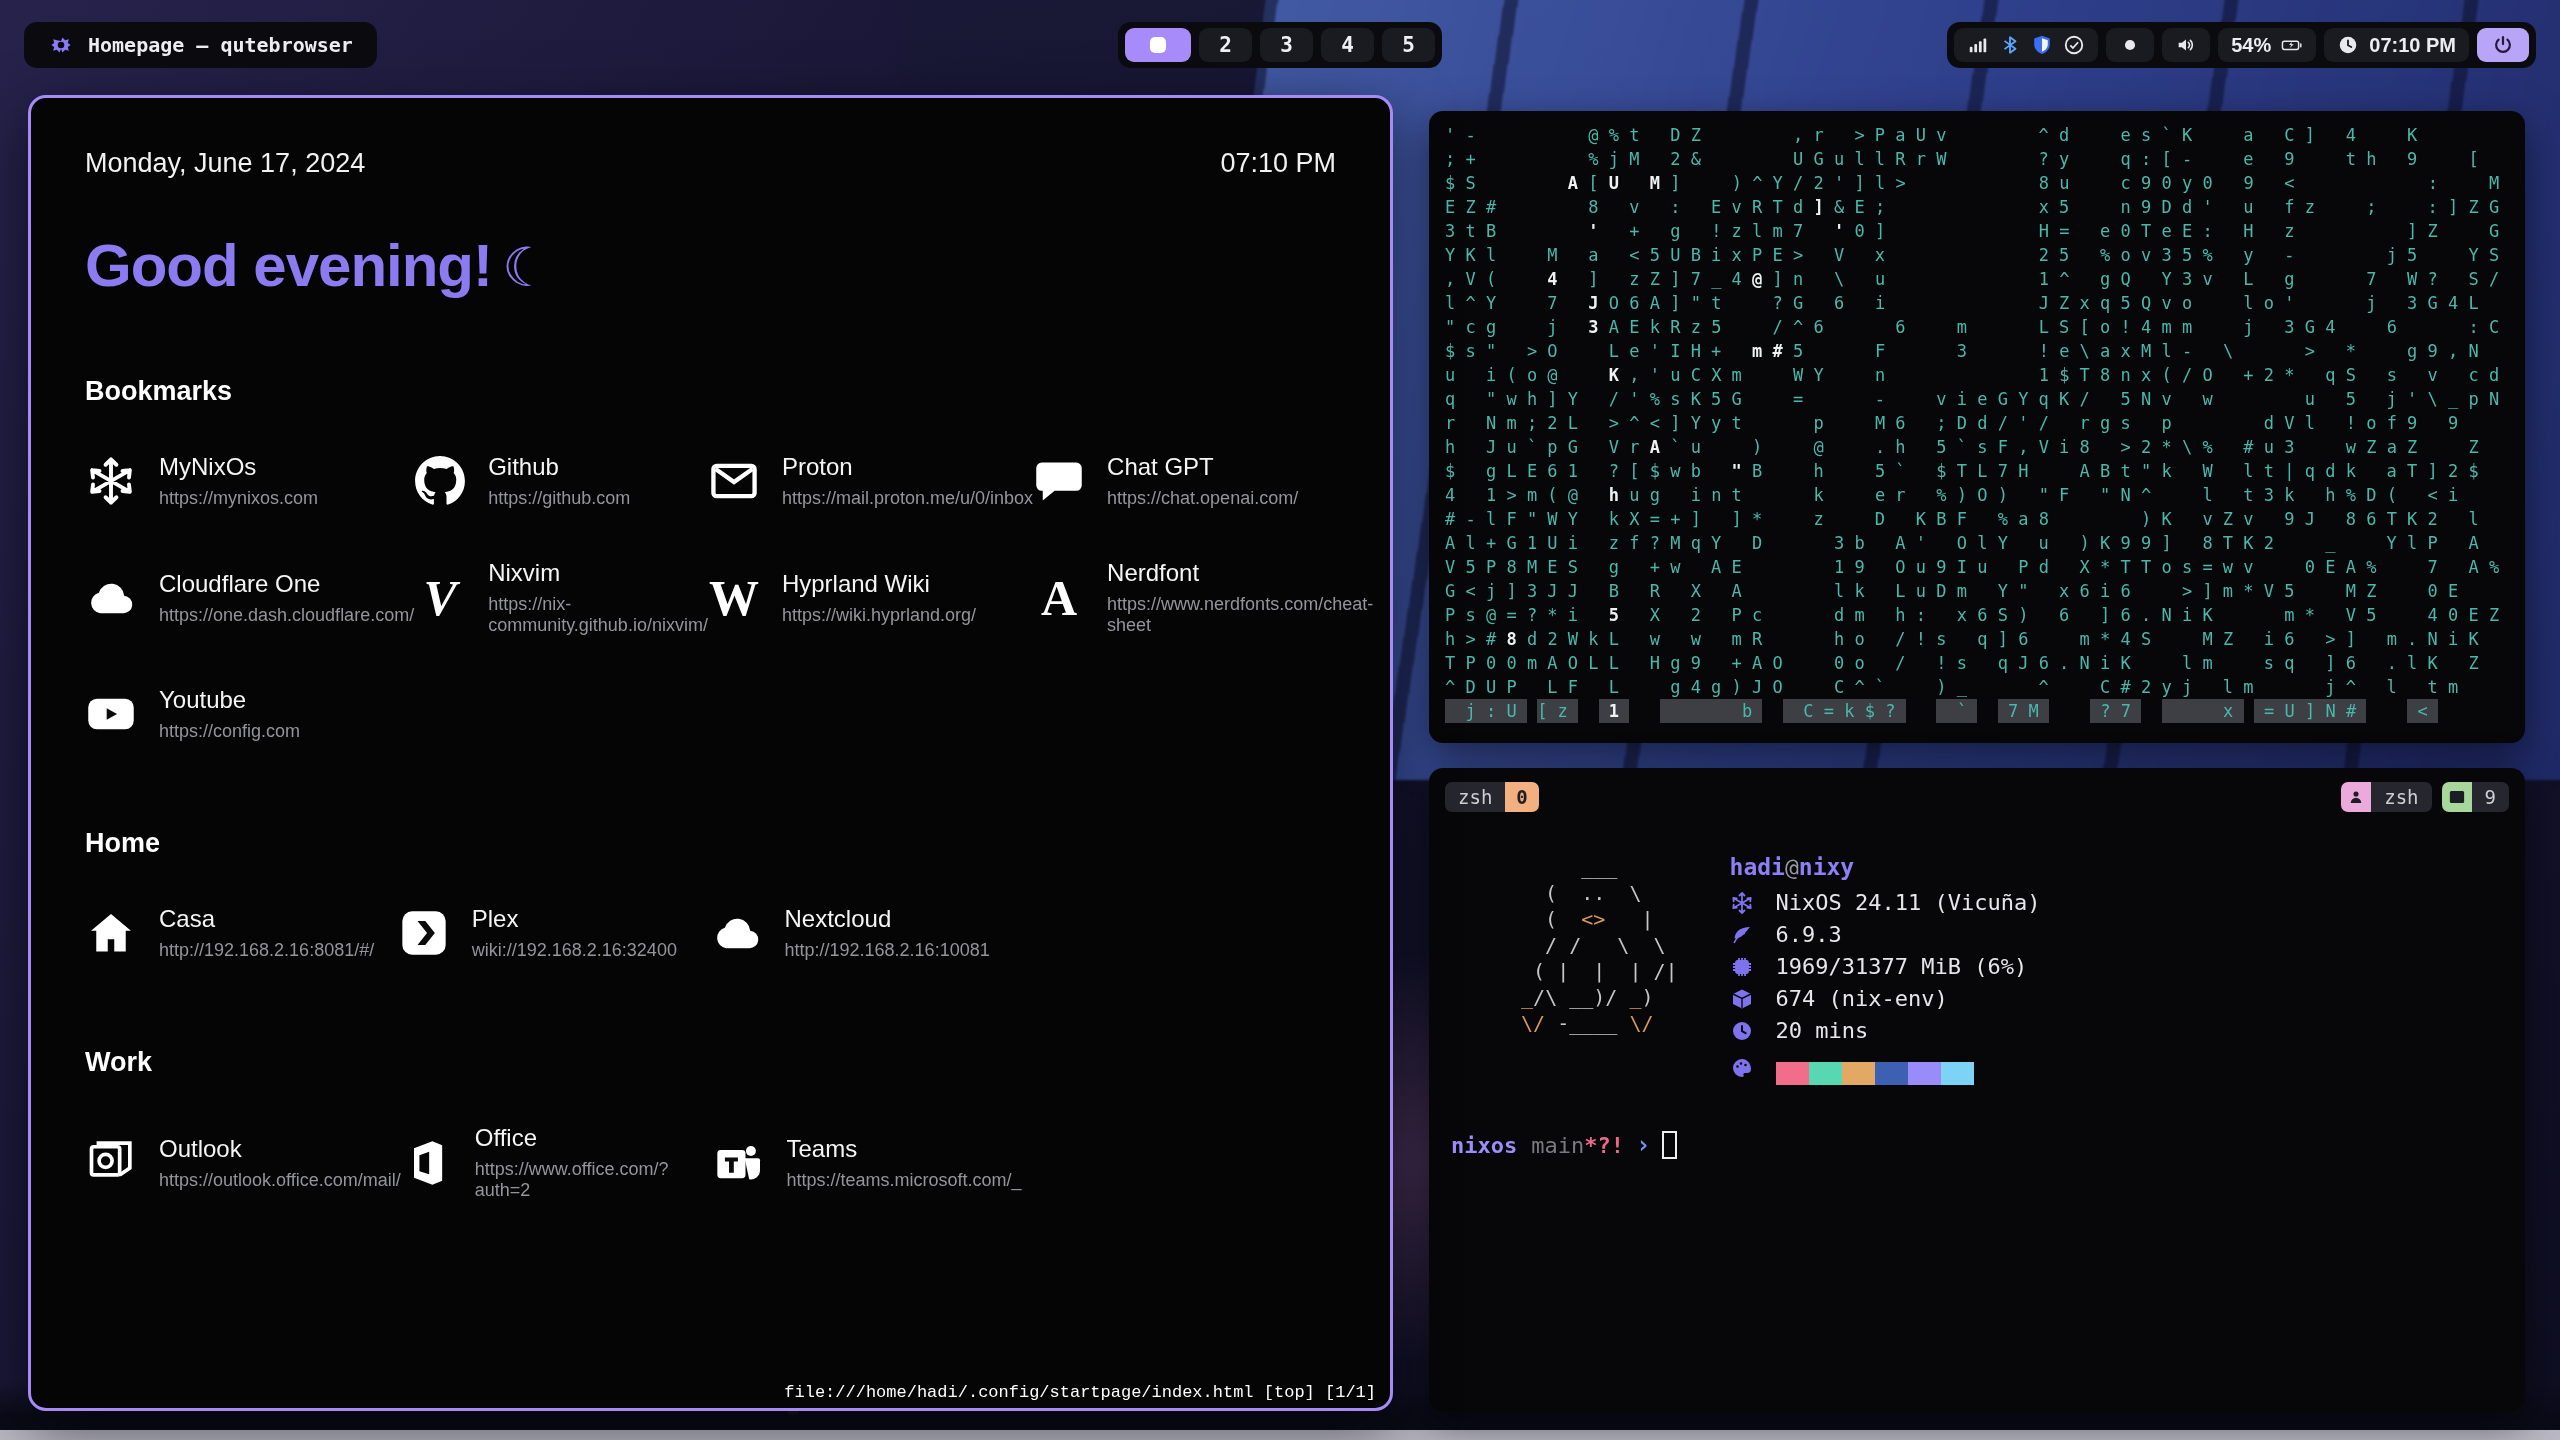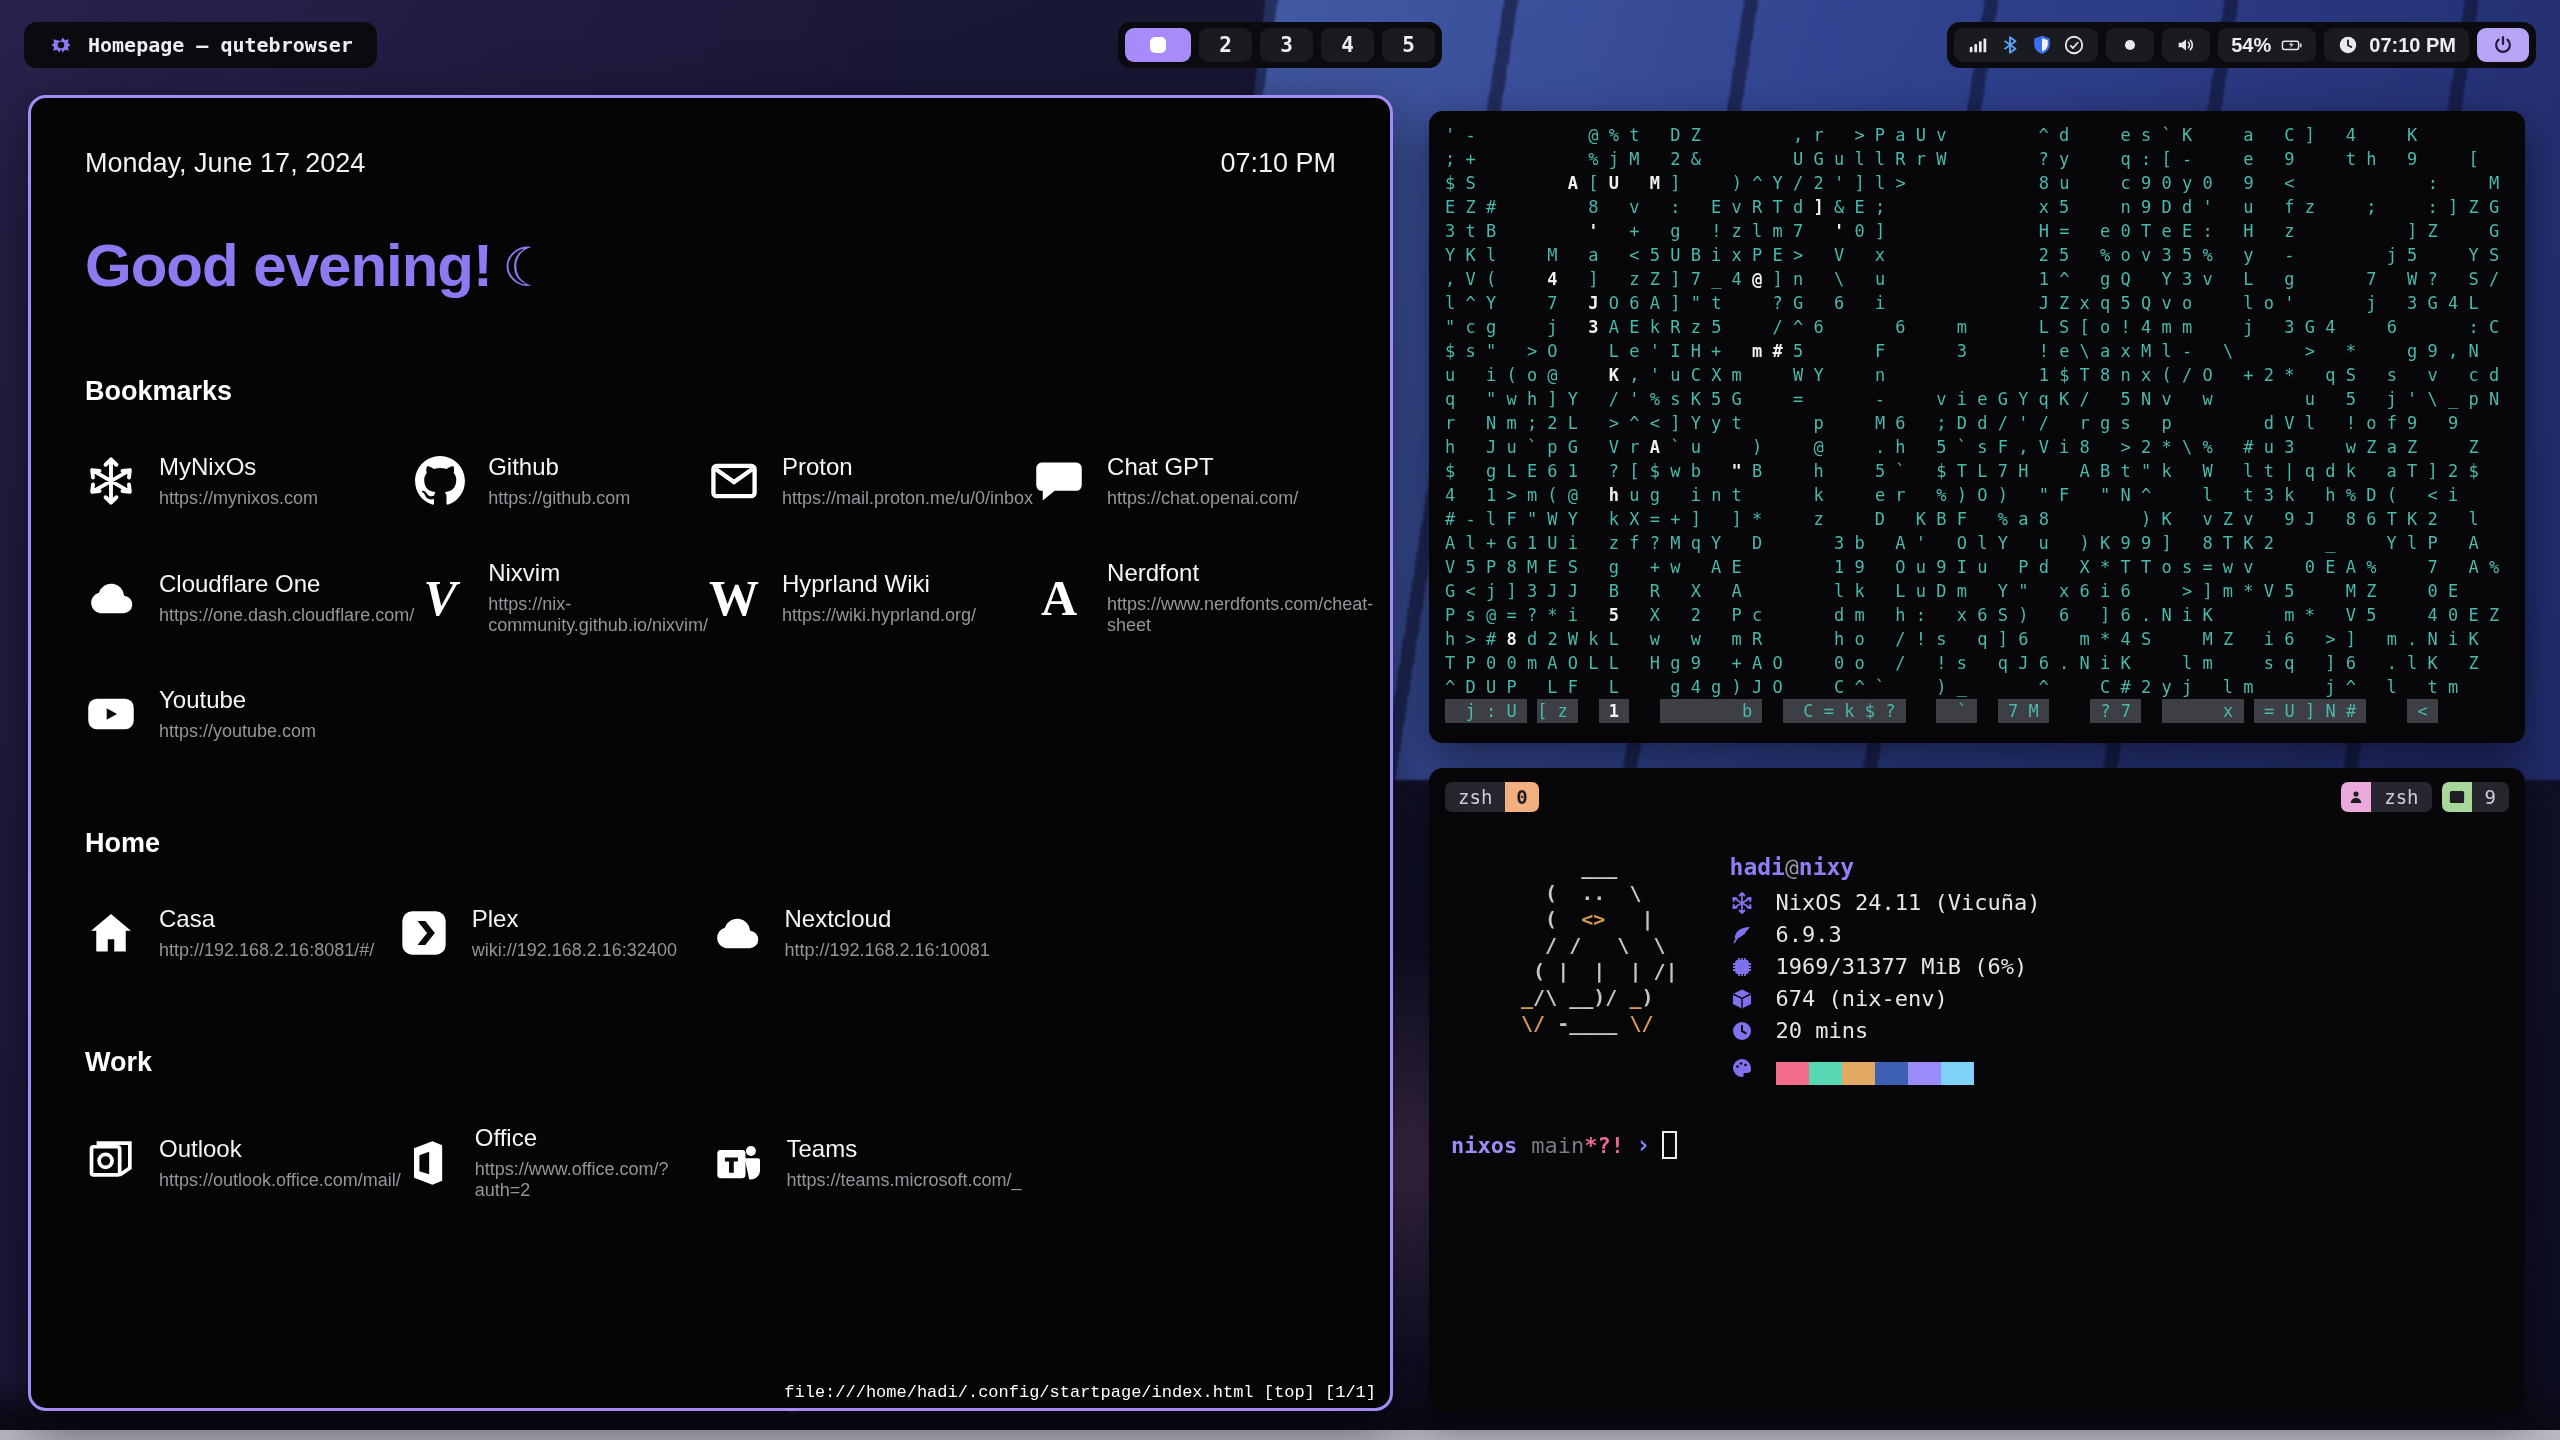--- a/index.html
+++ b/index.html
@@ -84,21 +84,21 @@
   .tabgrp { display:flex; align-items:center; gap:10px; }
   .tseg { display:flex; align-items:stretch; font-size:19px; }
   .tseg .dark { background:#26262e; color:#cdcdd6; padding:4px 13px; }
   .tseg .first { border-radius:7px 0 0 7px; }
   .tseg .last { border-radius:0 7px 7px 0; }
   .tseg .orange { background:#f2b080; color:#1d1d24; font-weight:bold; padding:4px 11px; }
   .tseg .pink { background:#eba9dc; }
   .tseg .green { background:#a8d79b; }
   .zicon { width:18px; height:18px; color:#1d1d24; align-self:center; margin:0 6px; }
   .fetch { display:flex; gap:52px; margin:42px 0 0 64px; }
-  .ascii { font-size:20px; line-height:26px; white-space:pre; color:#c6c6c6;font-weight:bold; }
+  .ascii { font-size:20px; line-height:26px; white-space:pre; color:#c6c6c6; }
   .ascii .o { color:#d79a56; }
   .ftitle { font-size:23px; font-weight:bold; margin-bottom:10px; }
   .ftitle .u { color:#8d80f6; } .ftitle .at { color:#9898a0; font-weight:normal; }
   .frow { display:flex; align-items:center; margin-top:7px; }
   .ficon { width:24px; height:24px; color:#7f72ee; margin-right:22px; flex:0 0 24px; }
   .ftext { font-size:22px; }
   .swatches { display:flex; margin-top:12px; }
   .swatch { width:33px; height:23px; display:inline-block; }
   .prompt { margin:46px 0 0 6px; font-size:22px; display:flex; align-items:center; }
   .p-dir { color:#9c8df8; font-weight:bold; }
@@ -300,21 +300,21 @@
           </div>
           <div class="blink">
             <span class="bicon">
               <svg viewBox="0 0 24 24">
                 <rect x="1.5" y="5" width="21" height="14" rx="4" fill="currentColor"></rect>
                 <path d="M10 9.3v5.4L14.8 12z" fill="#0b0b0b"></path>
               </svg>
             </span>
             <div class="bmeta">
               <div class="bname">Youtube</div>
-              <div class="burl">https://youtube.com</div>
+              <div class="burl">https://config.com</div>
             </div>
           </div>
         </div>
       </section>
       <section class="section">
         <h2 class="sec-title">Home</h2>
         <div class="links">
           <div class="blink">
             <span class="bicon">
               <svg viewBox="0 0 24 24" fill="currentColor">

